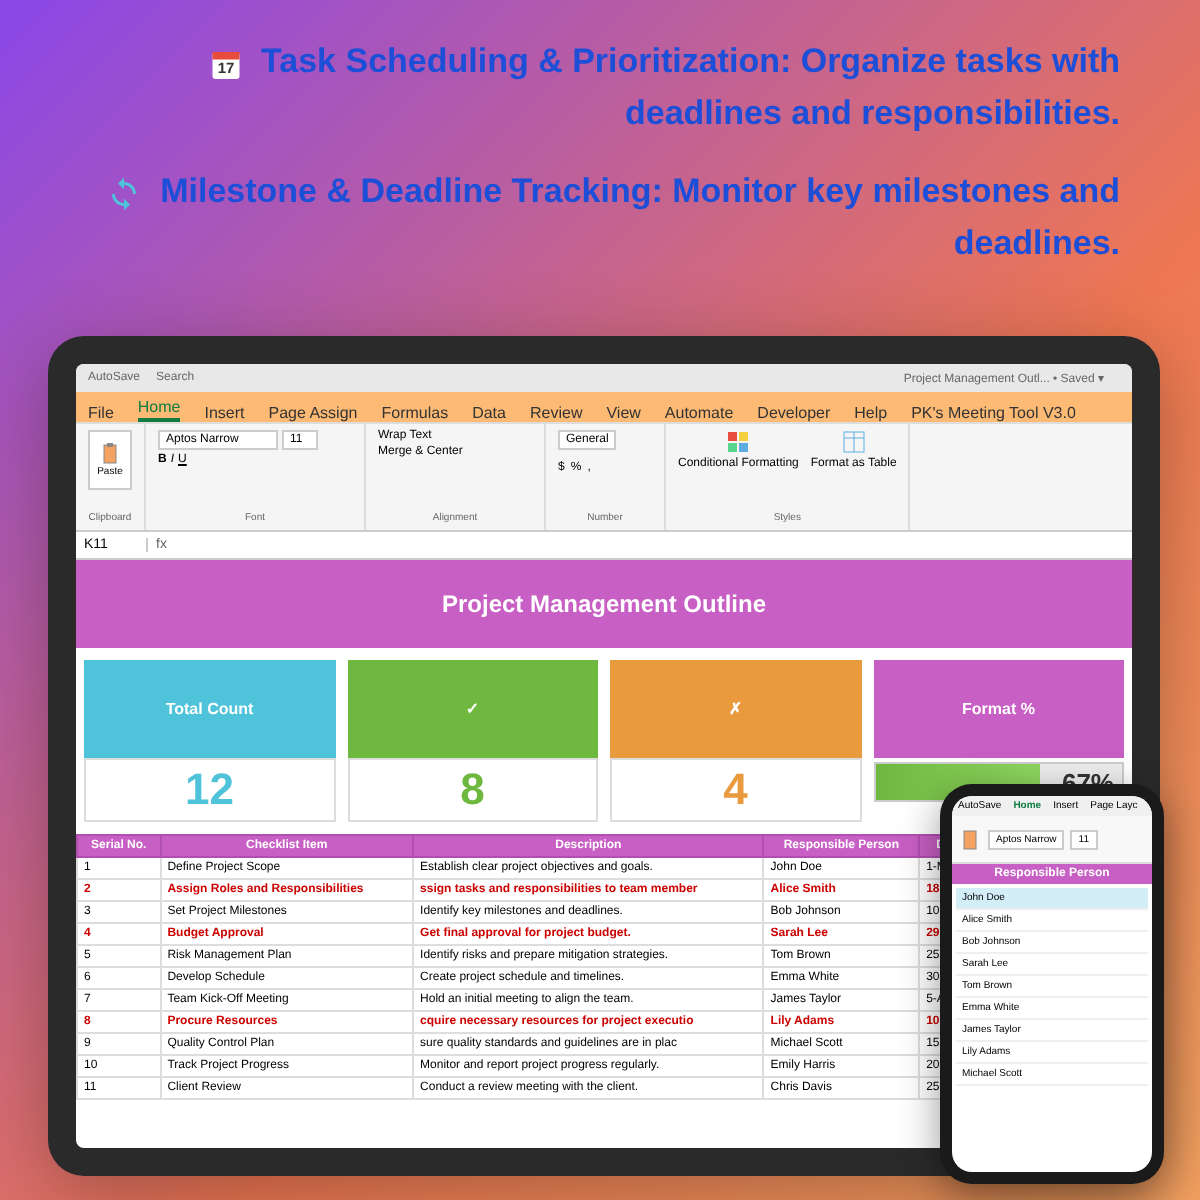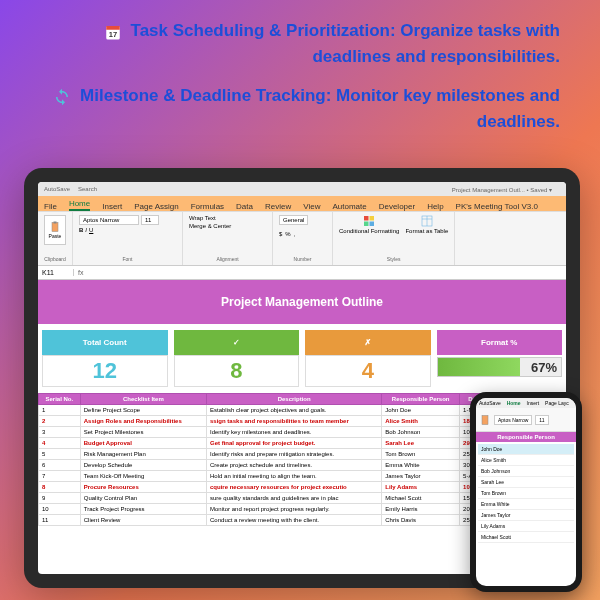--- a/index.html
+++ b/index.html
@@ -20,21 +20,21 @@
 .btn-paste{width:22px;height:30px;background:#fff;border:1px solid #ccc;display:flex;flex-direction:column;align-items:center;justify-content:center;font-size:5px}
 .font-box{display:flex;flex-direction:column;gap:2px}
 .font-row{display:flex;gap:2px}
 .sel{border:1px solid #ccc;background:#fff;padding:1px 3px;font-size:6px}
 .fx-bar{height:14px;background:#fff;border-bottom:1px solid #ccc;display:flex;align-items:center;font-size:7px}
 .cell-ref{width:36px;border-right:1px solid #ccc;padding:0 4px}
 .fx{padding:0 4px;color:#666}
 .sheet-title{background:#c85fc4;color:#fff;text-align:center;padding:15px;font-size:12px;font-weight:700}
 .kpi-row{display:flex;justify-content:space-around;padding:6px 4px;gap:6px}
 .kpi{flex:1;text-align:center}
-.kpi-head{font-size:8px;padding:8px;color:#fff;font-weight:700}
+.kpi-head{font-size:8px;padding:20px;color:#fff;font-weight:700}
 .kpi-val{font-size:22px;font-weight:700;padding:2px;border:1px solid #ddd}
 .h-blue{background:#4fc3d9}.v-blue{color:#4fc3d9}
 .h-green{background:#6fb83f}.v-green{color:#6fb83f}
 .h-orange{background:#e89a3c}.v-orange{color:#e89a3c}
 .h-purple{background:#c85fc4;color:#fff}
 .bar{height:20px;background:#eee;border:1px solid #ccc;position:relative;margin-top:2px}
 .bar-fill{height:100%;background:linear-gradient(90deg,#6fb83f,#8fd85f);width:67%}
 .bar-txt{position:absolute;right:4px;top:2px;font-size:13px;font-weight:700;color:#333}
 .tbl{width:100%;border-collapse:collapse;font-size:6px}
 .tbl th{background:#c85fc4;color:#fff;padding:2px 3px;border:1px solid #b04fb0;font-weight:700}

